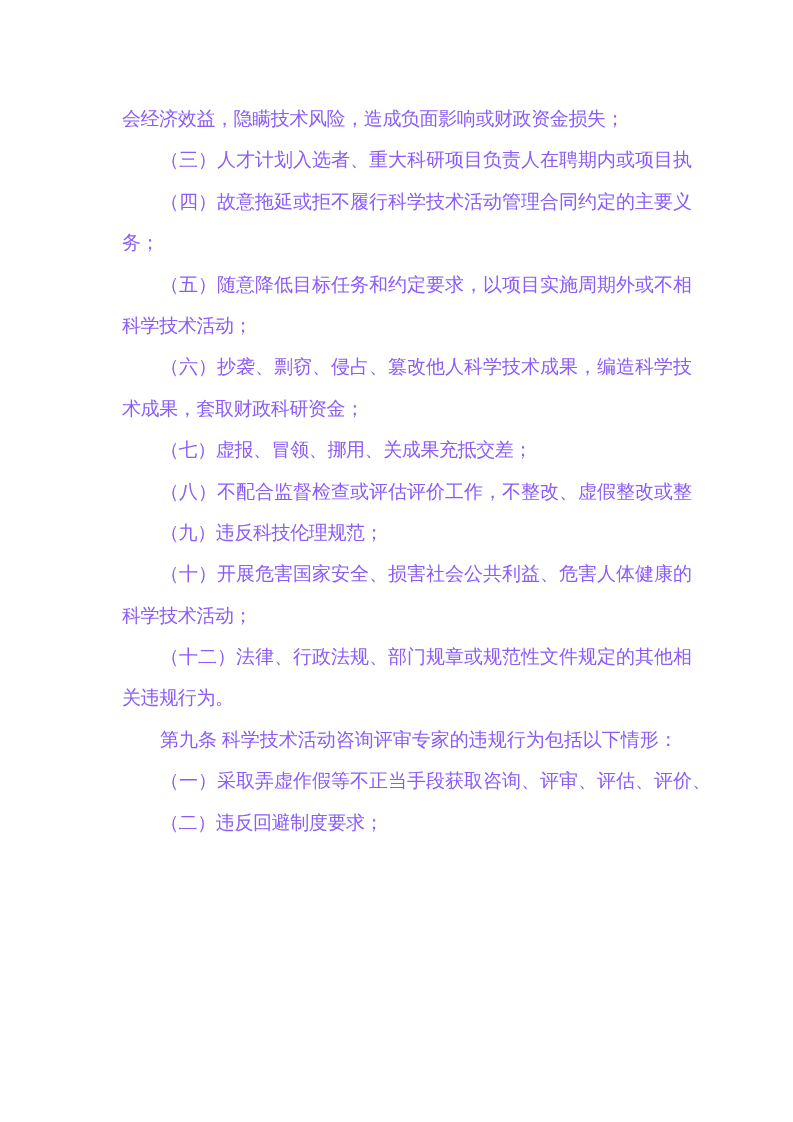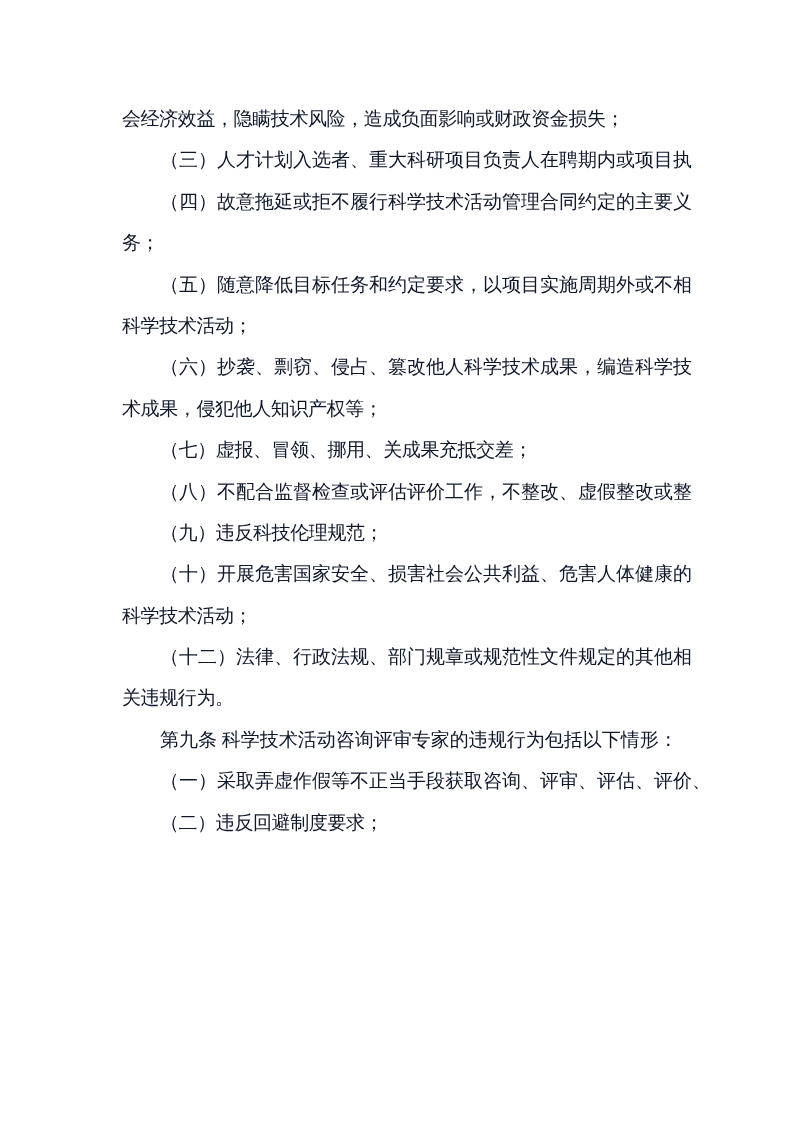--- a/index.html
+++ b/index.html
@@ -6,21 +6,21 @@
   html, body {
     width: 793px; height: 1122px;
     background: #ffffff;
   }
   .page {
     position: relative;
     width: 793px; height: 1122px;
     background: #ffffff;
     overflow: hidden;
     font-family: "Liberation Serif", "DejaVu Serif", serif;
-    color: #0f172a;
+    color: #8b5cf6;
   }
   .text-block {
     position: absolute;
     left: 122px;
     top: 98px;
     width: 553px;
   }
   .line {
     height: 41.4px;
     line-height: 41.4px;
@@ -61,21 +61,21 @@
       <div>
         <div class="line justify indent"><span class="ch">（</span><span class="ch">四</span><span class="ch">）</span><span class="ch">故</span><span class="ch">意</span><span class="ch">拖</span><span class="ch">延</span><span class="ch">或</span><span class="ch">拒</span><span class="ch">不</span><span class="ch">履</span><span class="ch">行</span><span class="ch">科</span><span class="ch">学</span><span class="ch">技</span><span class="ch">术</span><span class="ch">活</span><span class="ch">动</span><span class="ch">管</span><span class="ch">理</span><span class="ch">合</span><span class="ch">同</span><span class="ch">约</span><span class="ch">定</span><span class="ch">的</span><span class="ch">主</span><span class="ch">要</span><span class="ch">义</span></div>
         <div class="line plain">务；</div>
       </div>
       <div>
         <div class="line justify indent"><span class="ch">（</span><span class="ch">五</span><span class="ch">）</span><span class="ch">随</span><span class="ch">意</span><span class="ch">降</span><span class="ch">低</span><span class="ch">目</span><span class="ch">标</span><span class="ch">任</span><span class="ch">务</span><span class="ch">和</span><span class="ch">约</span><span class="ch">定</span><span class="ch">要</span><span class="ch">求</span><span class="ch">，</span><span class="ch">以</span><span class="ch">项</span><span class="ch">目</span><span class="ch">实</span><span class="ch">施</span><span class="ch">周</span><span class="ch">期</span><span class="ch">外</span><span class="ch">或</span><span class="ch">不</span><span class="ch">相</span></div>
         <div class="line plain">科学技术活动；</div>
       </div>
       <div>
         <div class="line justify indent"><span class="ch">（</span><span class="ch">六</span><span class="ch">）</span><span class="ch">抄</span><span class="ch">袭</span><span class="ch">、</span><span class="ch">剽</span><span class="ch">窃</span><span class="ch">、</span><span class="ch">侵</span><span class="ch">占</span><span class="ch">、</span><span class="ch">篡</span><span class="ch">改</span><span class="ch">他</span><span class="ch">人</span><span class="ch">科</span><span class="ch">学</span><span class="ch">技</span><span class="ch">术</span><span class="ch">成</span><span class="ch">果</span><span class="ch">，</span><span class="ch">编</span><span class="ch">造</span><span class="ch">科</span><span class="ch">学</span><span class="ch">技</span></div>
-        <div class="line plain">术成果，侵犯他人知识产权等；</div>
+        <div class="line plain">术成果，套取财政科研资金；</div>
       </div>
       <div>
         <div class="line plain indent">（七）虚报、冒领、挪用、关成果充抵交差；</div>
       </div>
       <div>
         <div class="line justify indent"><span class="ch">（</span><span class="ch">八</span><span class="ch">）</span><span class="ch">不</span><span class="ch">配</span><span class="ch">合</span><span class="ch">监</span><span class="ch">督</span><span class="ch">检</span><span class="ch">查</span><span class="ch">或</span><span class="ch">评</span><span class="ch">估</span><span class="ch">评</span><span class="ch">价</span><span class="ch">工</span><span class="ch">作</span><span class="ch">，</span><span class="ch">不</span><span class="ch">整</span><span class="ch">改</span><span class="ch">、</span><span class="ch">虚</span><span class="ch">假</span><span class="ch">整</span><span class="ch">改</span><span class="ch">或</span><span class="ch">整</span></div>
       </div>
       <div>
         <div class="line plain indent">（九）违反科技伦理规范；</div>
       </div>

